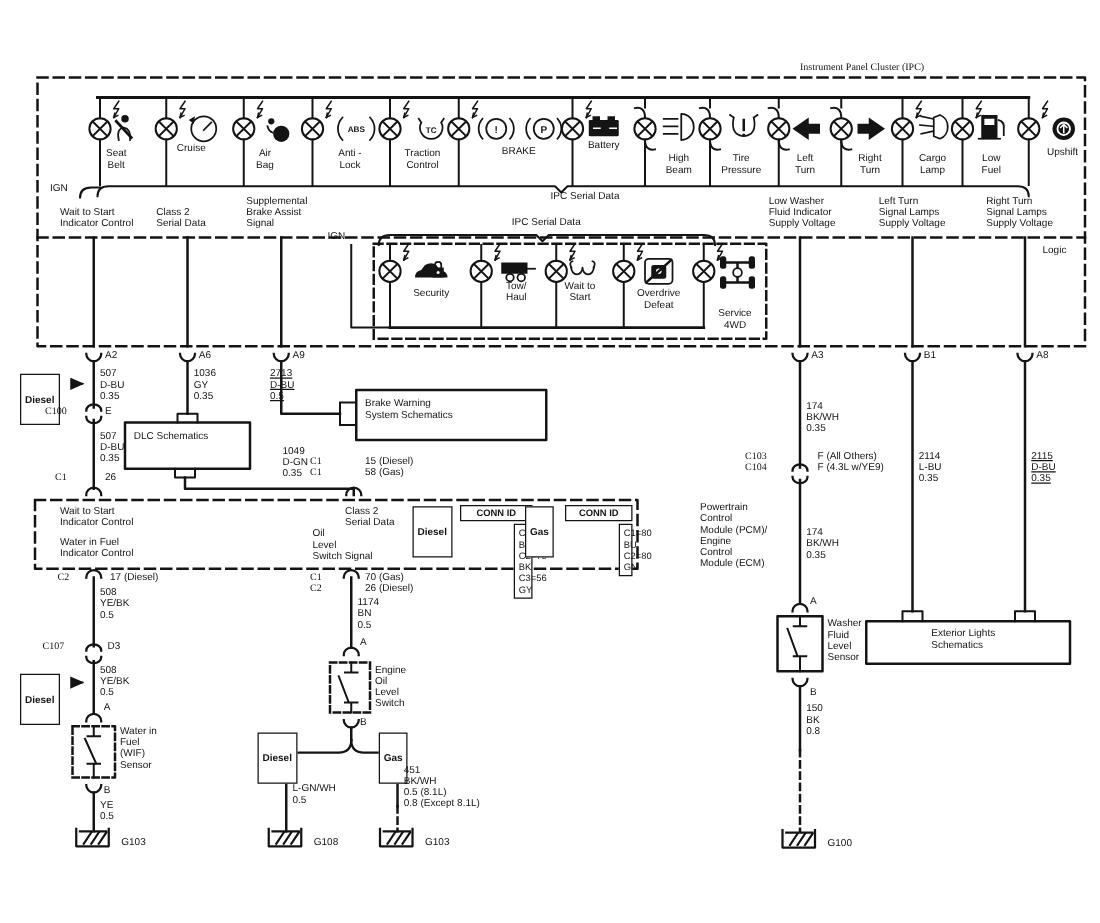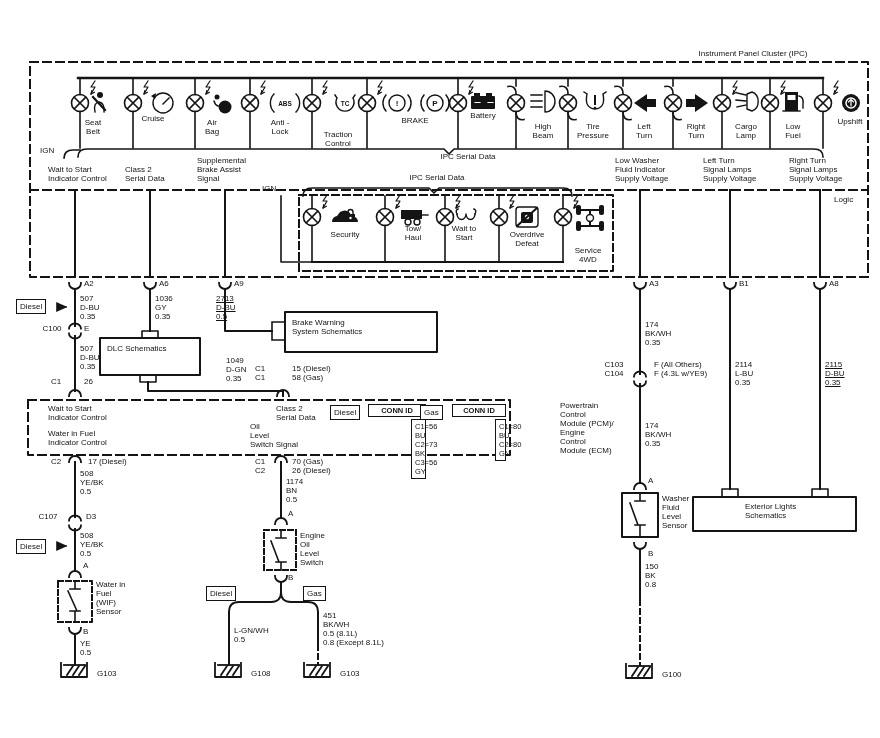--- a/index.html
+++ b/index.html
@@ -3,24 +3,24 @@
 <meta charset="utf-8">
 <style>
   html,body{margin:0;padding:0;background:#fff;}
   #stage{position:relative;width:880px;height:738px;background:#fff;overflow:hidden;
          font-family:"Liberation Sans",sans-serif;color:#141414;}
   svg{position:absolute;left:0;top:0;}
   svg *{vector-effect:none;}
   svg text{font-family:"Liberation Sans",sans-serif;}
   .lbl{position:absolute;font-size:8px;line-height:9px;white-space:pre-line;color:#141414;}
   .cl{transform:translateX(-50%);text-align:center;}
-  .rt{text-align:center;}
+  .rt{text-align:left;font-family:Liberation Serif, serif;}
   .title{position:absolute;left:18px;top:14px;font-size:12.5px;font-weight:bold;}
-  .tag{position:absolute;border:1.5px solid #141414;font-size:8px;font-weight:normal;
-       line-height:9px;padding:2px 3px;background:#fff;}
+  .tag{position:absolute;border:1.5px solid #141414;font-size:8px;font-weight:bold;
+       line-height:9px;padding:15px 3px;background:#fff;}
   .tbl{position:absolute;}
   .tblh{border:1.5px solid #141414;font-size:7.5px;font-weight:bold;text-align:center;padding:1px 2px;background:#fff;}
   .tblb{border:1.5px solid #141414;font-size:7.5px;line-height:9px;padding:2px 3px;margin-top:2px;
         white-space:pre-line;background:#fff;margin-left:43px;}
 </style>
 </head>
 <body>
 
 <div id="stage">
 
@@ -294,21 +294,21 @@
 <div class="lbl" style="left:418px;top:152px;width:100px;text-align:center;">IPC Serial Data</div>
 <div class="lbl" style="left:834px;top:195px;">Logic</div>
 
 <div class="lbl cl" style="left:93px;top:118px;">Seat
 Belt</div>
 <div class="lbl cl" style="left:153px;top:114px;">Cruise</div>
 <div class="lbl cl" style="left:212px;top:118px;">Air
 Bag</div>
 <div class="lbl cl" style="left:280px;top:118px;">Anti -
 Lock</div>
-<div class="lbl cl" style="left:338px;top:118px;margin-top:12px;">Traction
+<div class="lbl cl" style="left:338px;top:118px;">Traction
 Control</div>
 <div class="lbl cl" style="left:415px;top:116px;">BRAKE</div>
 <div class="lbl cl" style="left:483px;top:111px;">Battery</div>
 <div class="lbl cl" style="left:543px;top:122px;">High
 Beam</div>
 <div class="lbl cl" style="left:593px;top:122px;">Tire
 Pressure</div>
 <div class="lbl cl" style="left:644px;top:122px;">Left
 Turn</div>
 <div class="lbl cl" style="left:696px;top:122px;">Right

